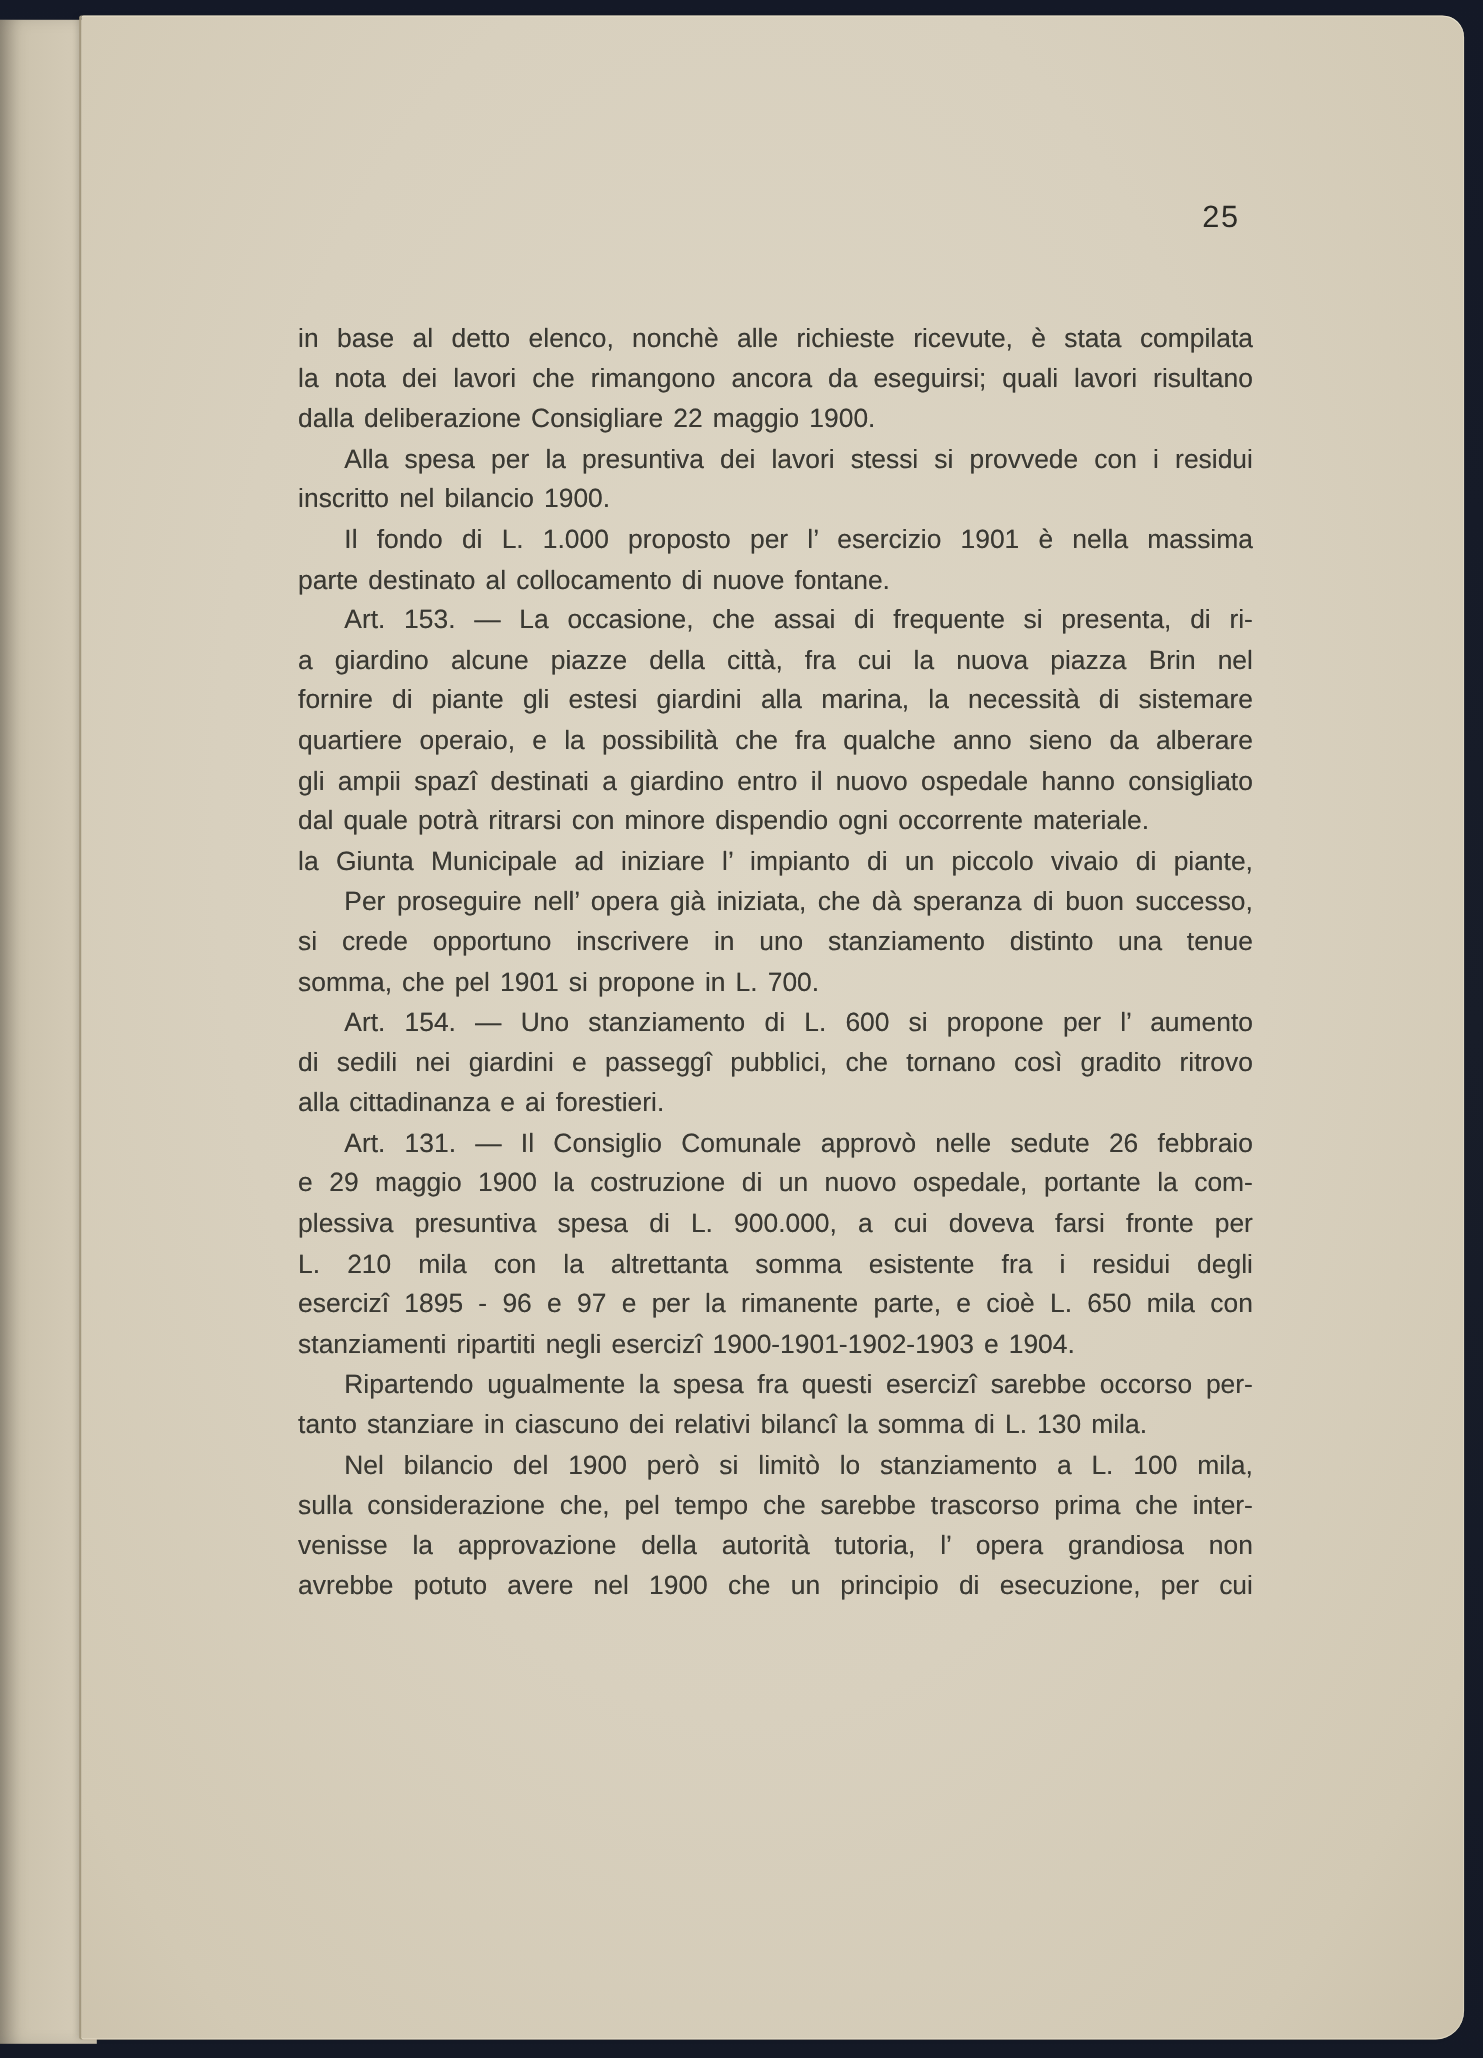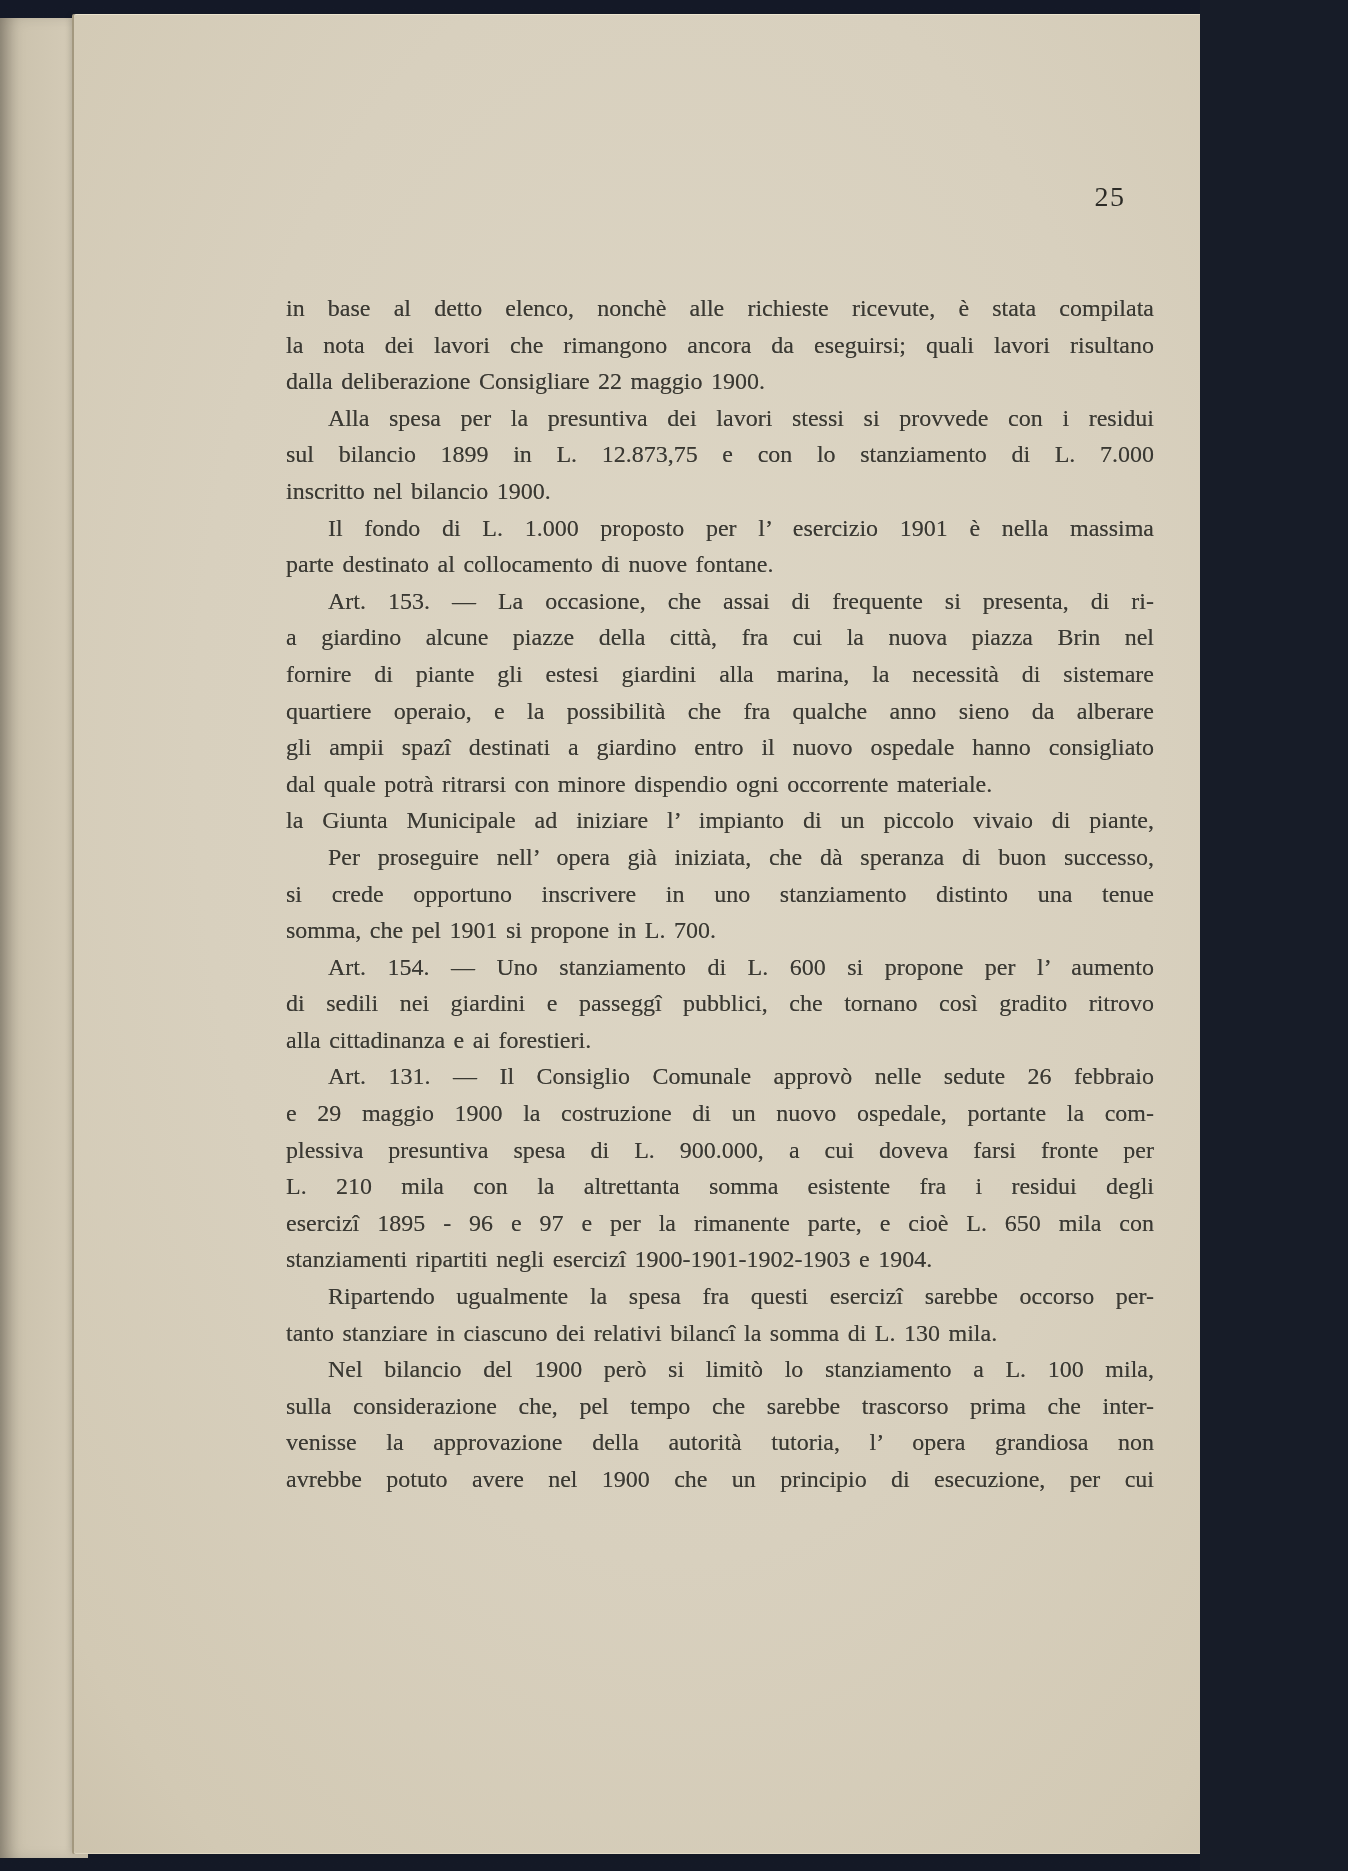--- a/index.html
+++ b/index.html
@@ -2,25 +2,25 @@
 <html><head>
 <meta charset="utf-8">
 <style>
   html, body {
     margin: 0;
     padding: 0;
     background: #171c28;
   }
   .canvas {
     position: relative;
-    width: 1200px;
+    width: 1348px;
     height: 1871px;
     background: linear-gradient(180deg, #141927 0%, #181d29 50%, #141926 100%);
     overflow: hidden;
-    font-family: Liberation Serif, serif;
+    font-family: Liberation Sans, sans-serif;
   }
   
   .under-page {
     position: absolute;
     left: 0;
     top: 18px;
     width: 88px;
     height: 1840px;
     background: linear-gradient(90deg, #bdb39e 0%, #ccc3ae 22%, #d2c9b5 70%, #d0c7b2 100%);
     box-shadow: inset 14px 0 20px -10px rgba(0,0,0,0.38);
@@ -47,21 +47,21 @@
     top: 166px;
     width: 64px;
     text-align: center;
     font-size: 28px;
     line-height: 34px;
     letter-spacing: 1.5px;
     color: #2d2c27;
   }
   .text-block {
     position: absolute;
-    left: 212px;
+    left: 197px;
     top: 276px;
     width: 868px;
     font-size: 24px;
     line-height: 36.6px;
     color: #3a3933;
     word-spacing: 2.5px;
     text-shadow: 0 0 0.5px rgba(45,44,38,0.55);
   }
   .line {
     text-align: justify;
@@ -76,21 +76,20 @@
 
 <div class="canvas">
   <div class="under-page"></div>
   <div class="page">
     <div class="page-number">25</div>
     <div class="text-block">
       <div class="line">in base al detto elenco, nonchè alle richieste ricevute, è stata compilata</div>
       <div class="line">la nota dei lavori che rimangono ancora da eseguirsi; quali lavori risultano</div>
       <div class="line end">dalla deliberazione Consigliare 22 maggio 1900.</div>
       <div class="line indent">Alla spesa per la presuntiva dei lavori stessi si provvede con i residui</div>
-      <div class="line">sul bilancio 1899 in L. 12.873,75 e con lo stanziamento di L. 7.000</div>
       <div class="line end">inscritto nel bilancio 1900.</div>
       <div class="line indent">Il fondo di L. 1.000 proposto per l’ esercizio 1901 è nella massima</div>
       <div class="line end">parte destinato al collocamento di nuove fontane.</div>
       <div class="line indent">Art. 153. — La occasione, che assai di frequente si presenta, di ri-</div>
       <div class="line">a giardino alcune piazze della città, fra cui la nuova piazza Brin nel</div>
       <div class="line">fornire di piante gli estesi giardini alla marina, la necessità di sistemare</div>
       <div class="line">quartiere operaio, e la possibilità che fra qualche anno sieno da alberare</div>
       <div class="line">gli ampii spazî destinati a giardino entro il nuovo ospedale hanno consigliato</div>
       <div class="line end">dal quale potrà ritrarsi con minore dispendio ogni occorrente materiale.</div>
       <div class="line">la Giunta Municipale ad iniziare l’ impianto di un piccolo vivaio di piante,</div>

